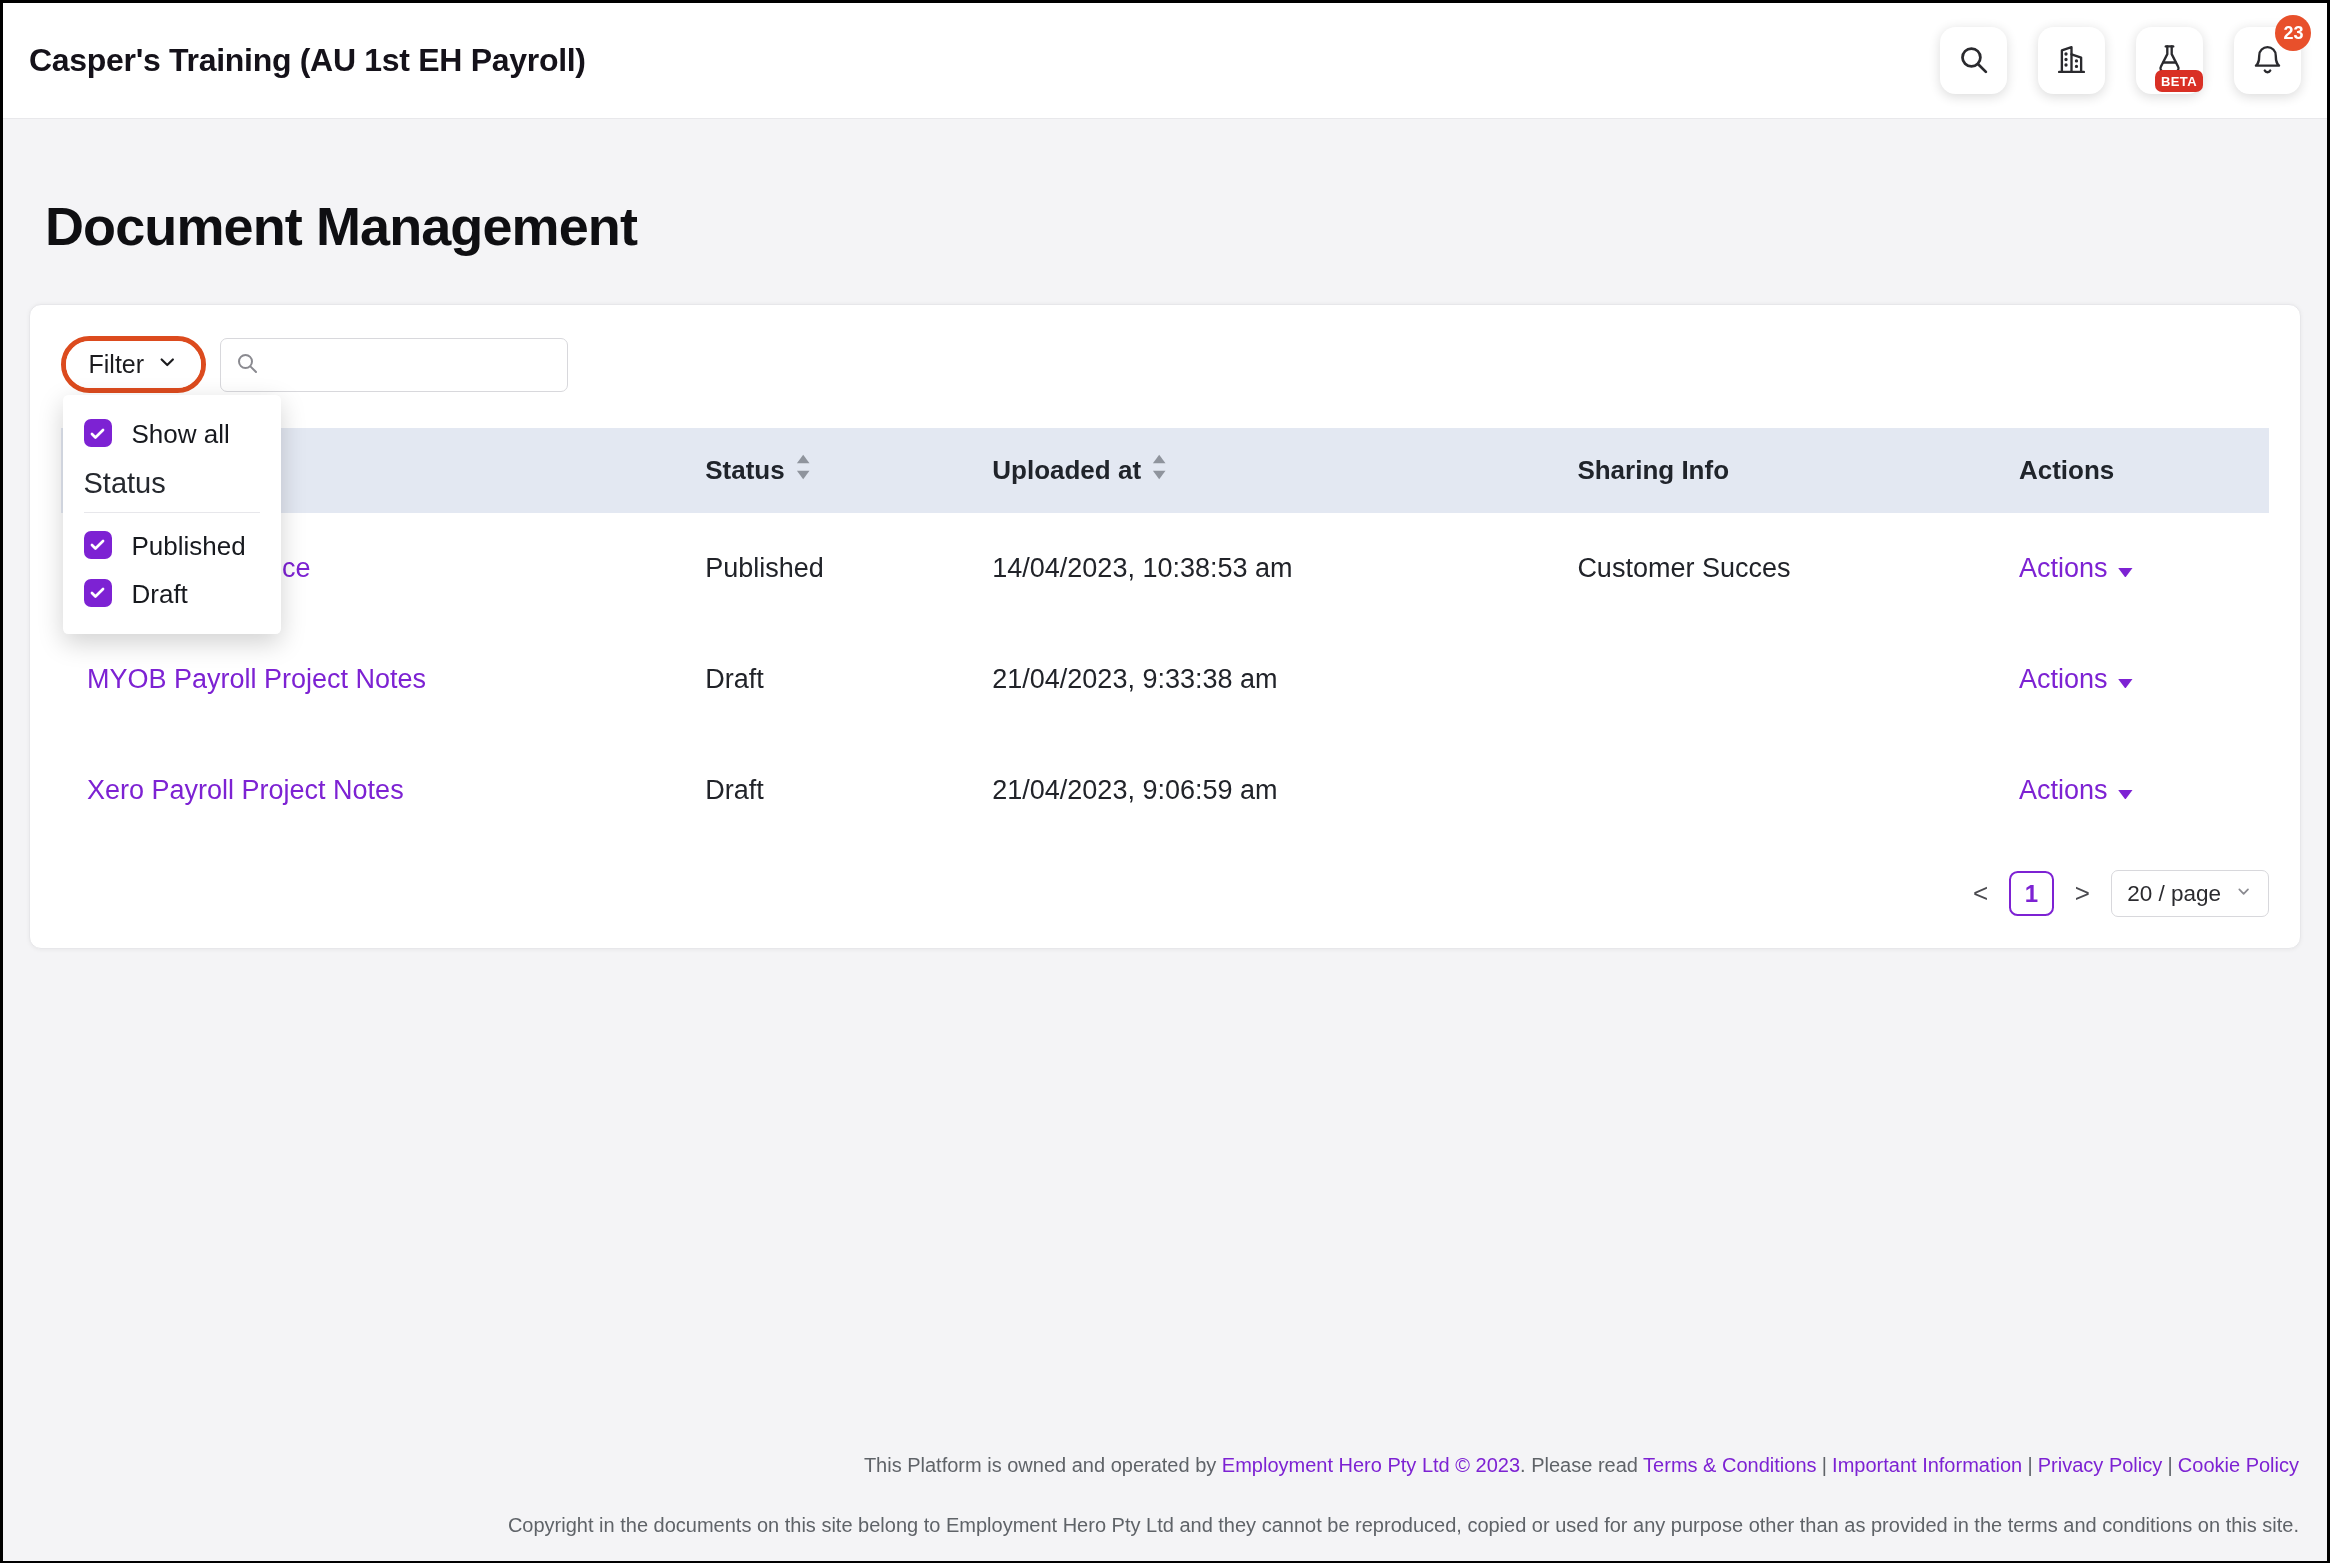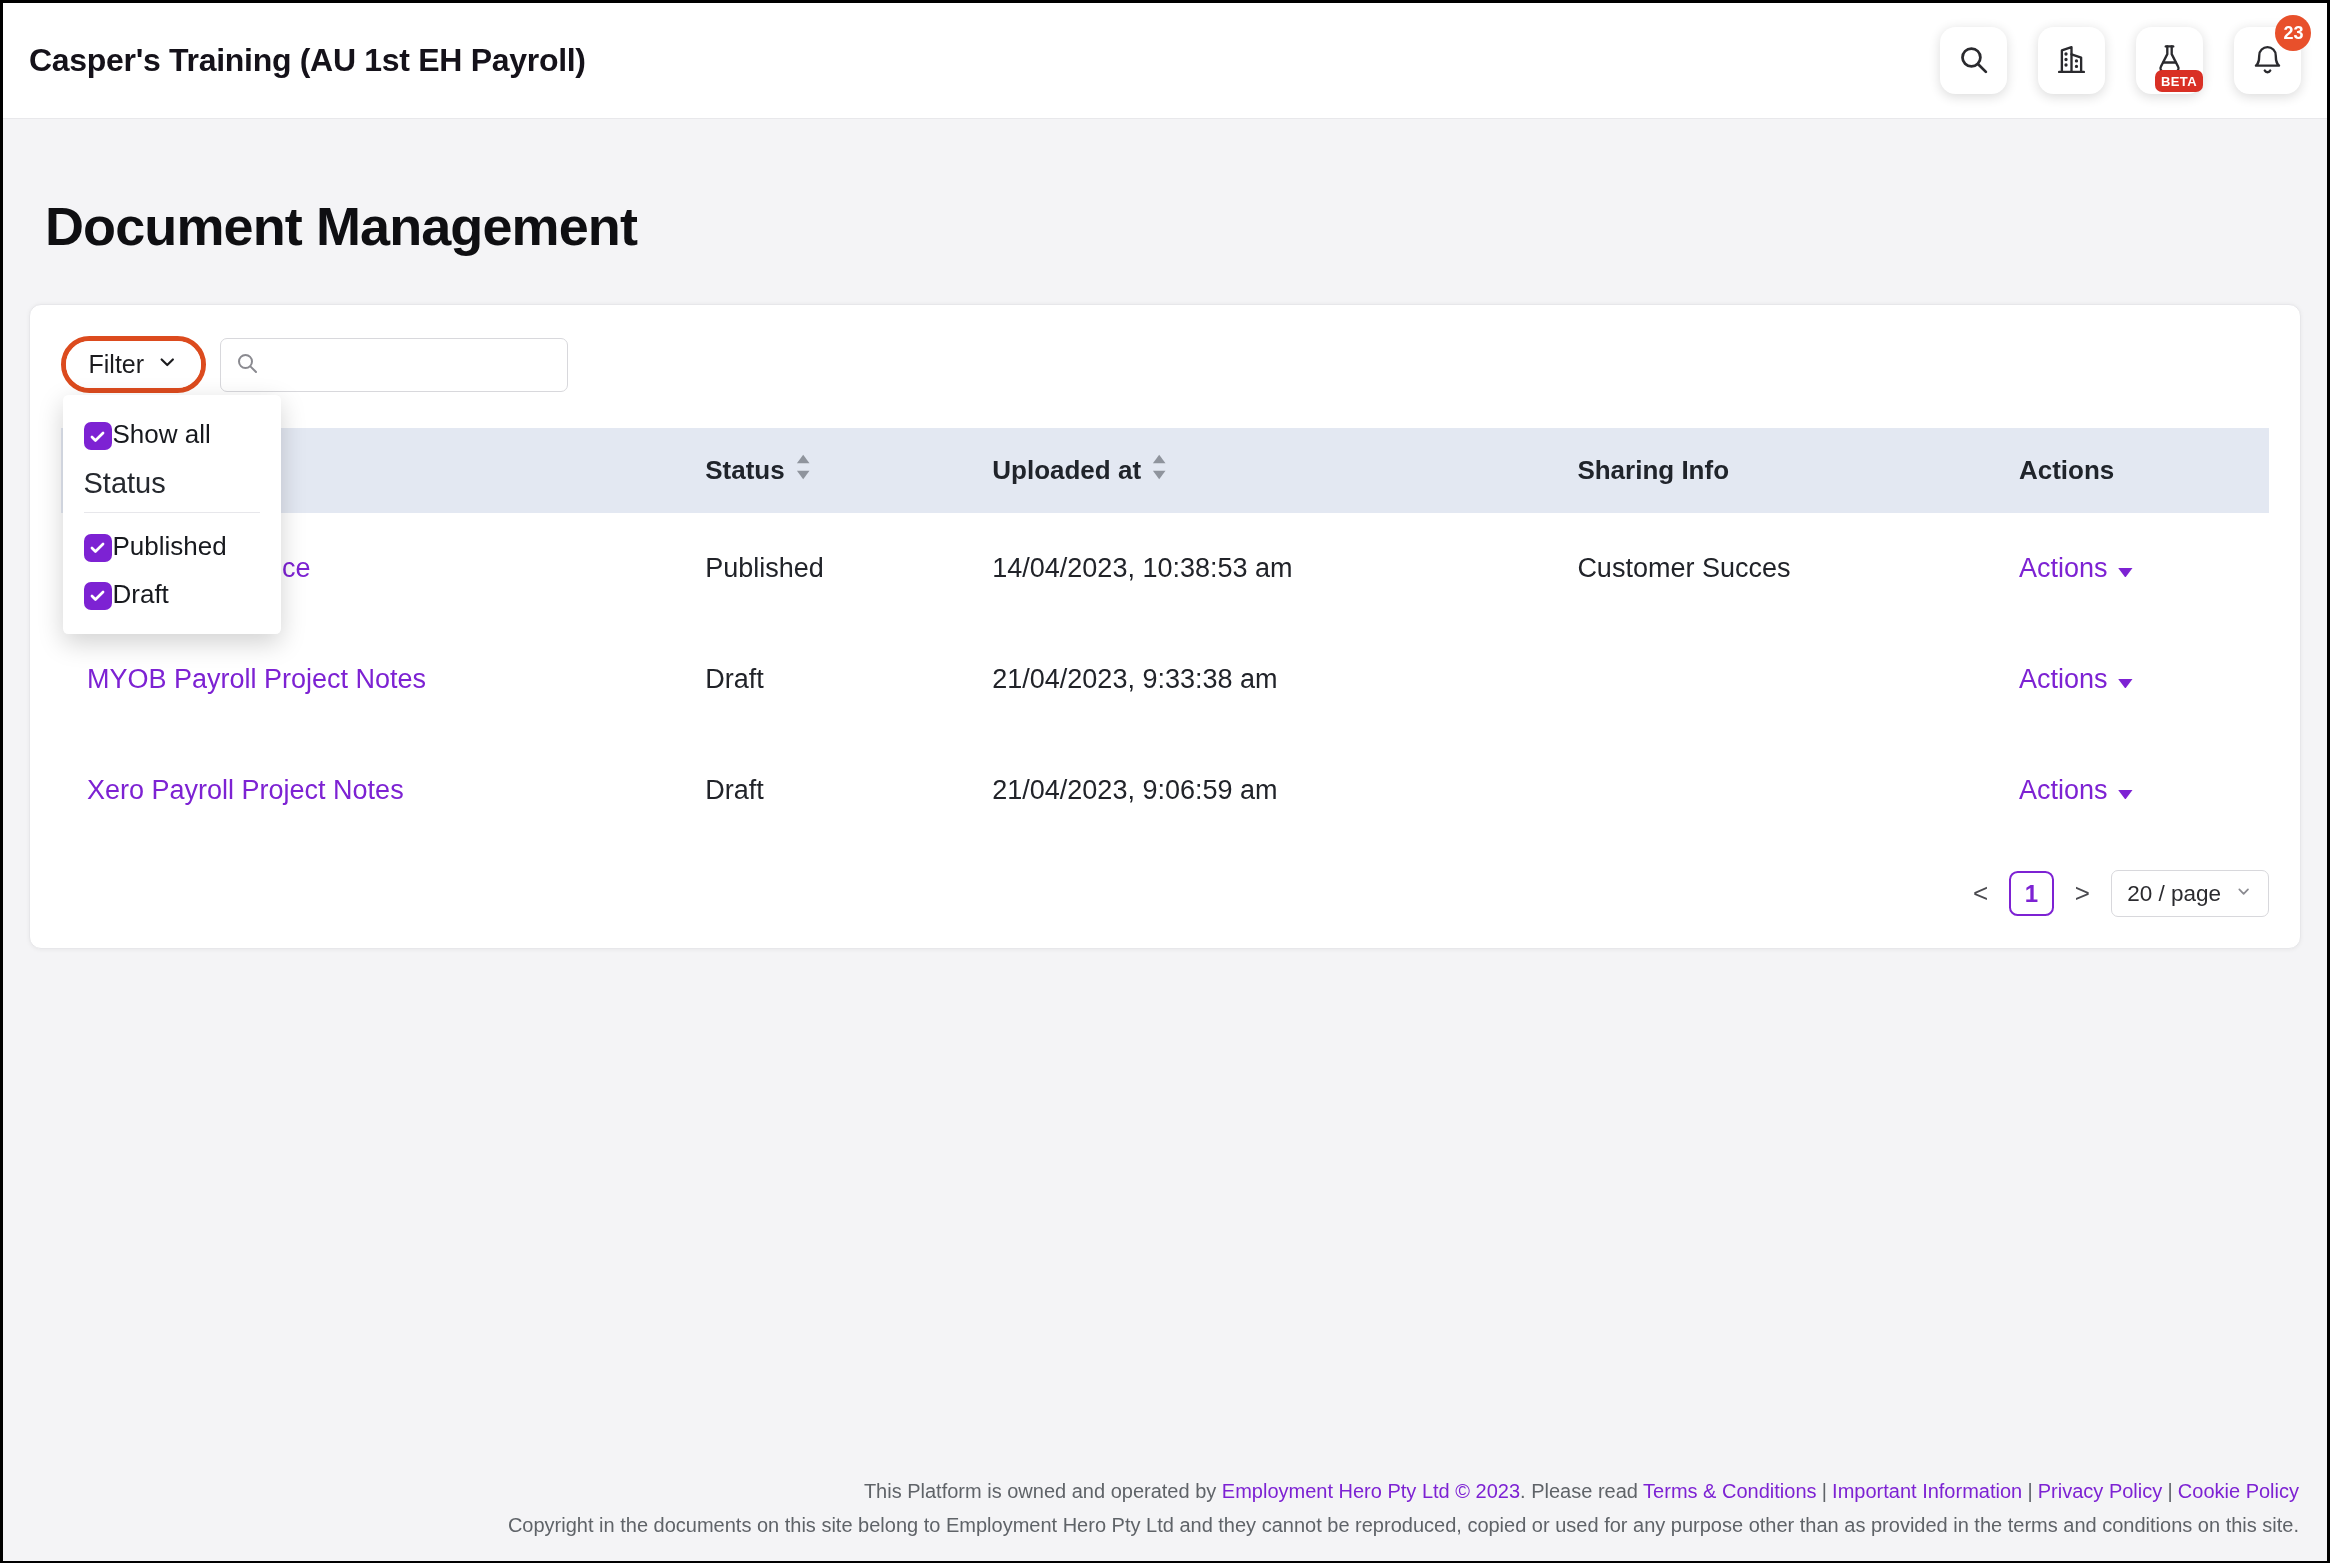--- a/index.html
+++ b/index.html
@@ -78,21 +78,21 @@
   .search-box input{
     border:none;outline:none;flex:1;font-size:24px;font-family:inherit;color:#333;min-width:0;background:transparent;
   }
 
   
   .filter-dropdown{
     position:absolute;top:calc(100% + 7px);left:-3.5px;width:218px;
     background:#fff;border-radius:5.2px;box-shadow:0 8.6px 26px rgba(0,0,0,0.18);
     padding:24px 21px;box-sizing:border-box;z-index:100;
   }
-  .fd-row{display:flex;align-items:flex-end;gap:1px;margin-bottom:17.3px;cursor:pointer;}
+  .fd-row{display:flex;align-items:flex-start;gap:20px;margin-bottom:17.3px;cursor:pointer;}
   .fd-row:last-child{margin-bottom:0;}
   .checkbox{
     width:28px;height:28px;background:#7D22D3;border-radius:7px;flex:0 0 auto;
     display:flex;align-items:center;justify-content:center;
   }
   .fd-label{font-size:26px;color:#17191E;white-space:nowrap;}
   .fd-section{font-size:29px;color:#26292F;margin:7px 0 12px;}
   .fd-divider{border:none;border-top:1.7px solid #E7E7EB;margin:0 0 17.3px;}
 
   
@@ -121,21 +121,21 @@
     display:flex;align-items:center;gap:14px;padding:0 15.6px;font-size:22.5px;color:#2B2B2F;cursor:pointer;
     box-sizing:border-box;
   }
 
   
   .footer{
     position:absolute;right:28px;bottom:22.5px;text-align:right;
     font-size:20px;color:#5F6368;line-height:1.35;
   }
   .footer-line{white-space:nowrap;}
-  .footer-line.first{margin-bottom:7px;}
+  .footer-line.first{margin-bottom:33px;}
   .footer a{color:#7D22D3;text-decoration:none;cursor:pointer;}
   .footer .sep{color:#5F6368;margin:0 5.2px;}
 </style>
 </head>
 <body>
 
 <div class="frame">
 
   <header class="topbar">
     <div class="topbar-title">Casper's Training (AU 1st EH Payroll)</div>

